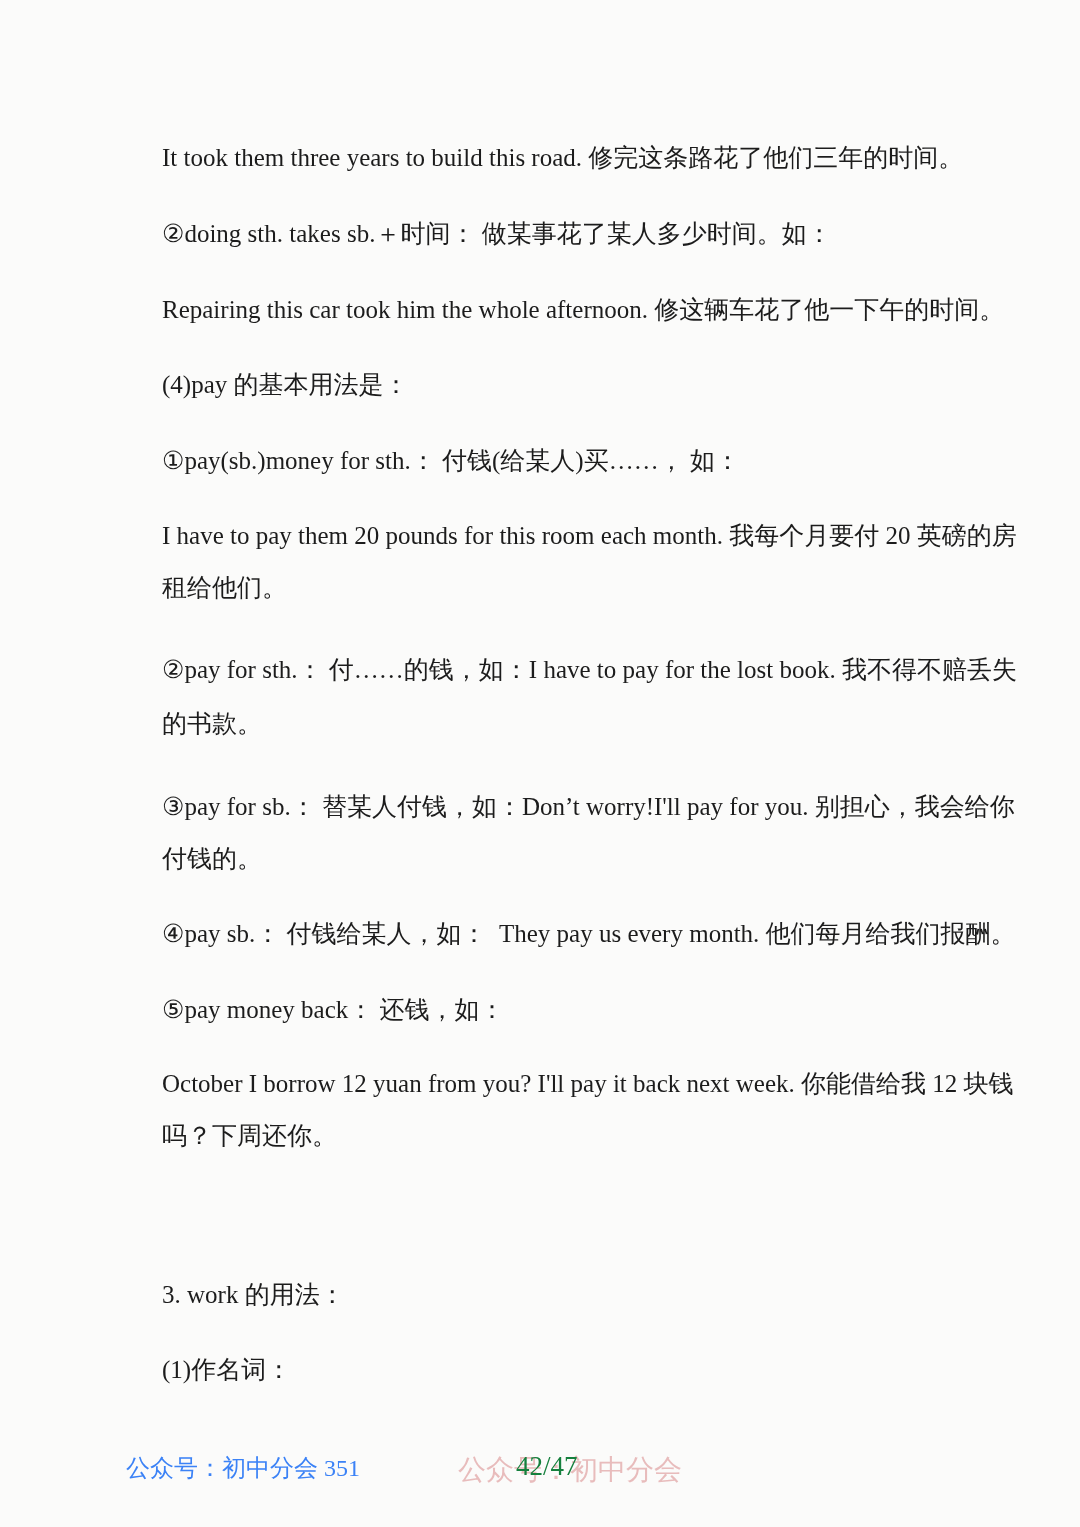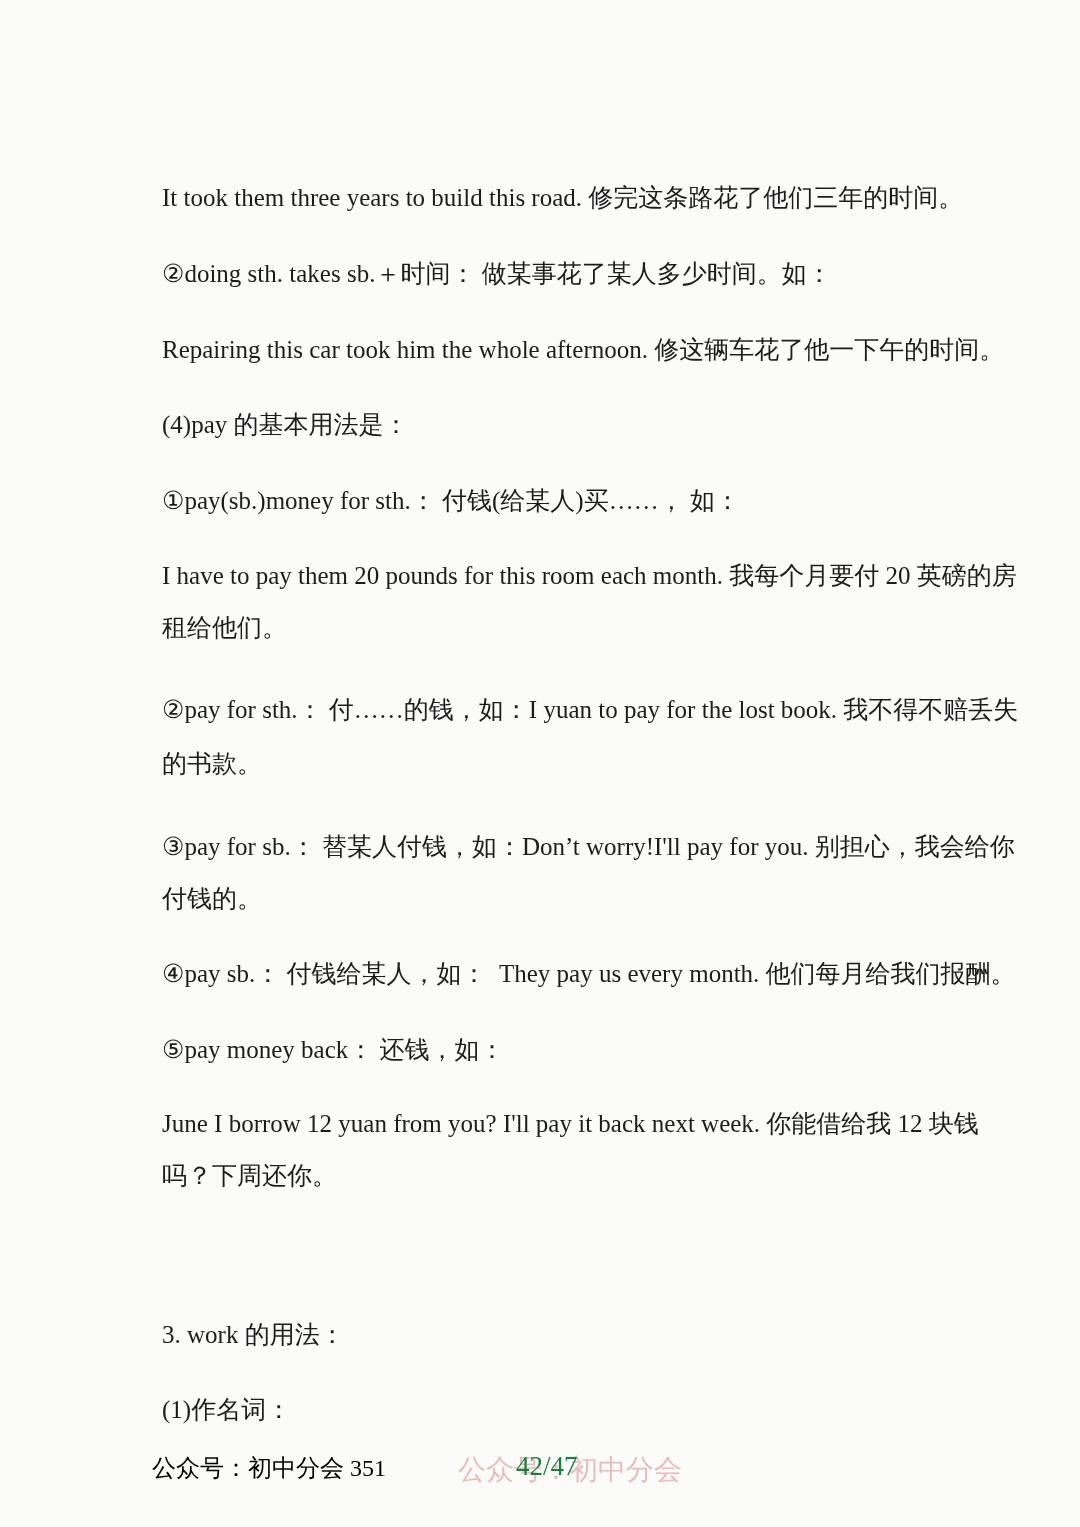--- a/index.html
+++ b/index.html
@@ -18,30 +18,29 @@
     color: #1c1c1c;
   }
   .line {
     position: absolute;
     left: 162px;
     height: 34px;
     line-height: 34px;
     font-size: 25px;
     white-space: pre;
     color: #1c1c1c;
-    margin-top: 40px;
   }
   .footer-left {
     position: absolute;
-    left: 152px;
+    left: 126px;
     top: 1451px;
     height: 34px;
     line-height: 34px;
     font-size: 24px;
-    color: #000000;
+    color: #3b82f6;
     white-space: pre;
   }
   .watermark {
     position: absolute;
     left: 458px;
     top: 1453px;
     height: 34px;
     line-height: 34px;
     font-size: 28px;
     letter-spacing: 0px;
@@ -66,27 +65,27 @@
 
 <div class="page">
 
   <div class="line" style="top:141px">It took them three years to build this road. 修完这条路花了他们三年的时间。</div>
   <div class="line" style="top:217px">②doing sth. takes sb.＋时间： 做某事花了某人多少时间。如：</div>
   <div class="line" style="top:293px">Repairing this car took him the whole afternoon. 修这辆车花了他一下午的时间。</div>
   <div class="line" style="top:368px">(4)pay 的基本用法是：</div>
   <div class="line" style="top:444px">①pay(sb.)money for sth.： 付钱(给某人)买……， 如：</div>
   <div class="line" style="top:519px">I have to pay them 20 pounds for this room each month. 我每个月要付 20 英磅的房</div>
   <div class="line" style="top:571px">租给他们。</div>
-  <div class="line" style="top:653px">②pay for sth.： 付……的钱，如：I yuan to pay for the lost book. 我不得不赔丢失</div>
+  <div class="line" style="top:653px">②pay for sth.： 付……的钱，如：I have to pay for the lost book. 我不得不赔丢失</div>
   <div class="line" style="top:707px">的书款。</div>
   <div class="line" style="top:790px">③pay for sb.： 替某人付钱，如：Don’t worry!I'll pay for you. 别担心，我会给你</div>
   <div class="line" style="top:842px">付钱的。</div>
   <div class="line" style="top:917px">④pay sb.： 付钱给某人，如：  They pay us every month. 他们每月给我们报酬。</div>
   <div class="line" style="top:993px">⑤pay money back： 还钱，如：</div>
-  <div class="line" style="top:1067px">June I borrow 12 yuan from you? I'll pay it back next week. 你能借给我 12 块钱</div>
+  <div class="line" style="top:1067px">October I borrow 12 yuan from you? I'll pay it back next week. 你能借给我 12 块钱</div>
   <div class="line" style="top:1119px">吗？下周还你。</div>
   <div class="line" style="top:1278px">3. work 的用法：</div>
   <div class="line" style="top:1353px">(1)作名词：</div>
 
   <div class="footer">
     <div class="footer-left">公众号：初中分会 351</div>
     <div class="watermark">公众号：初中分会</div>
     <div class="page-number">42/47</div>
   </div>
 

